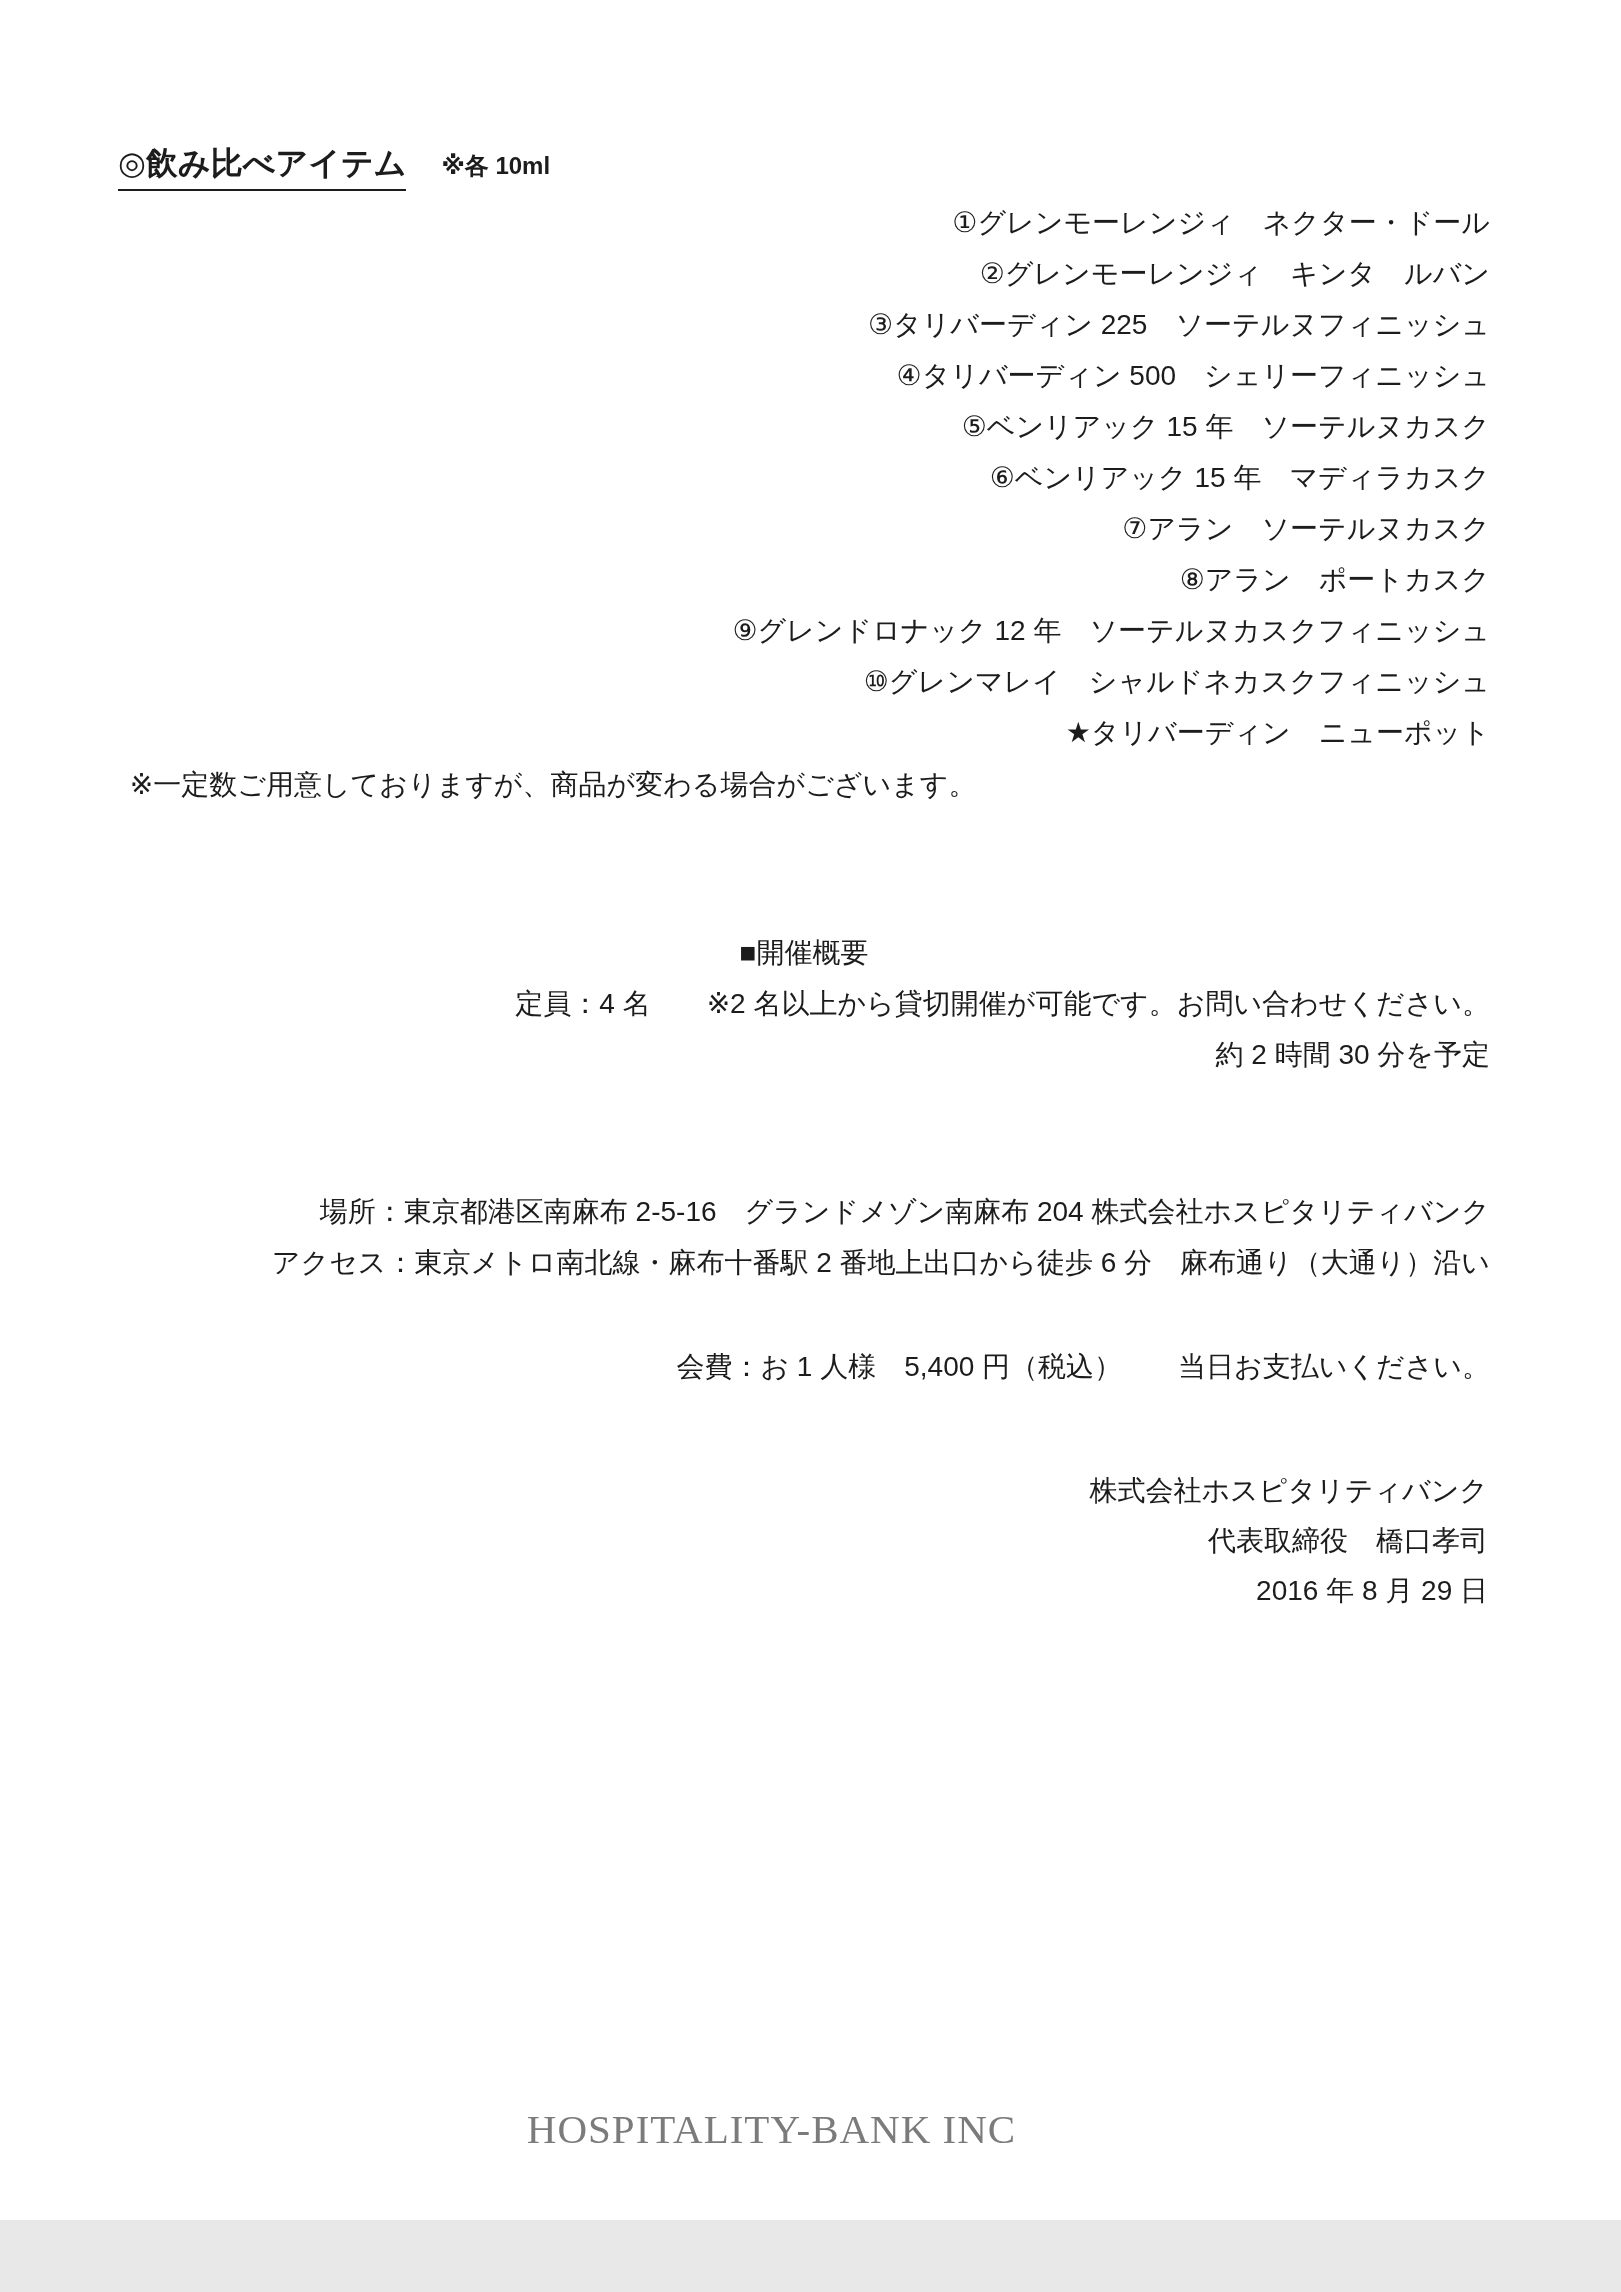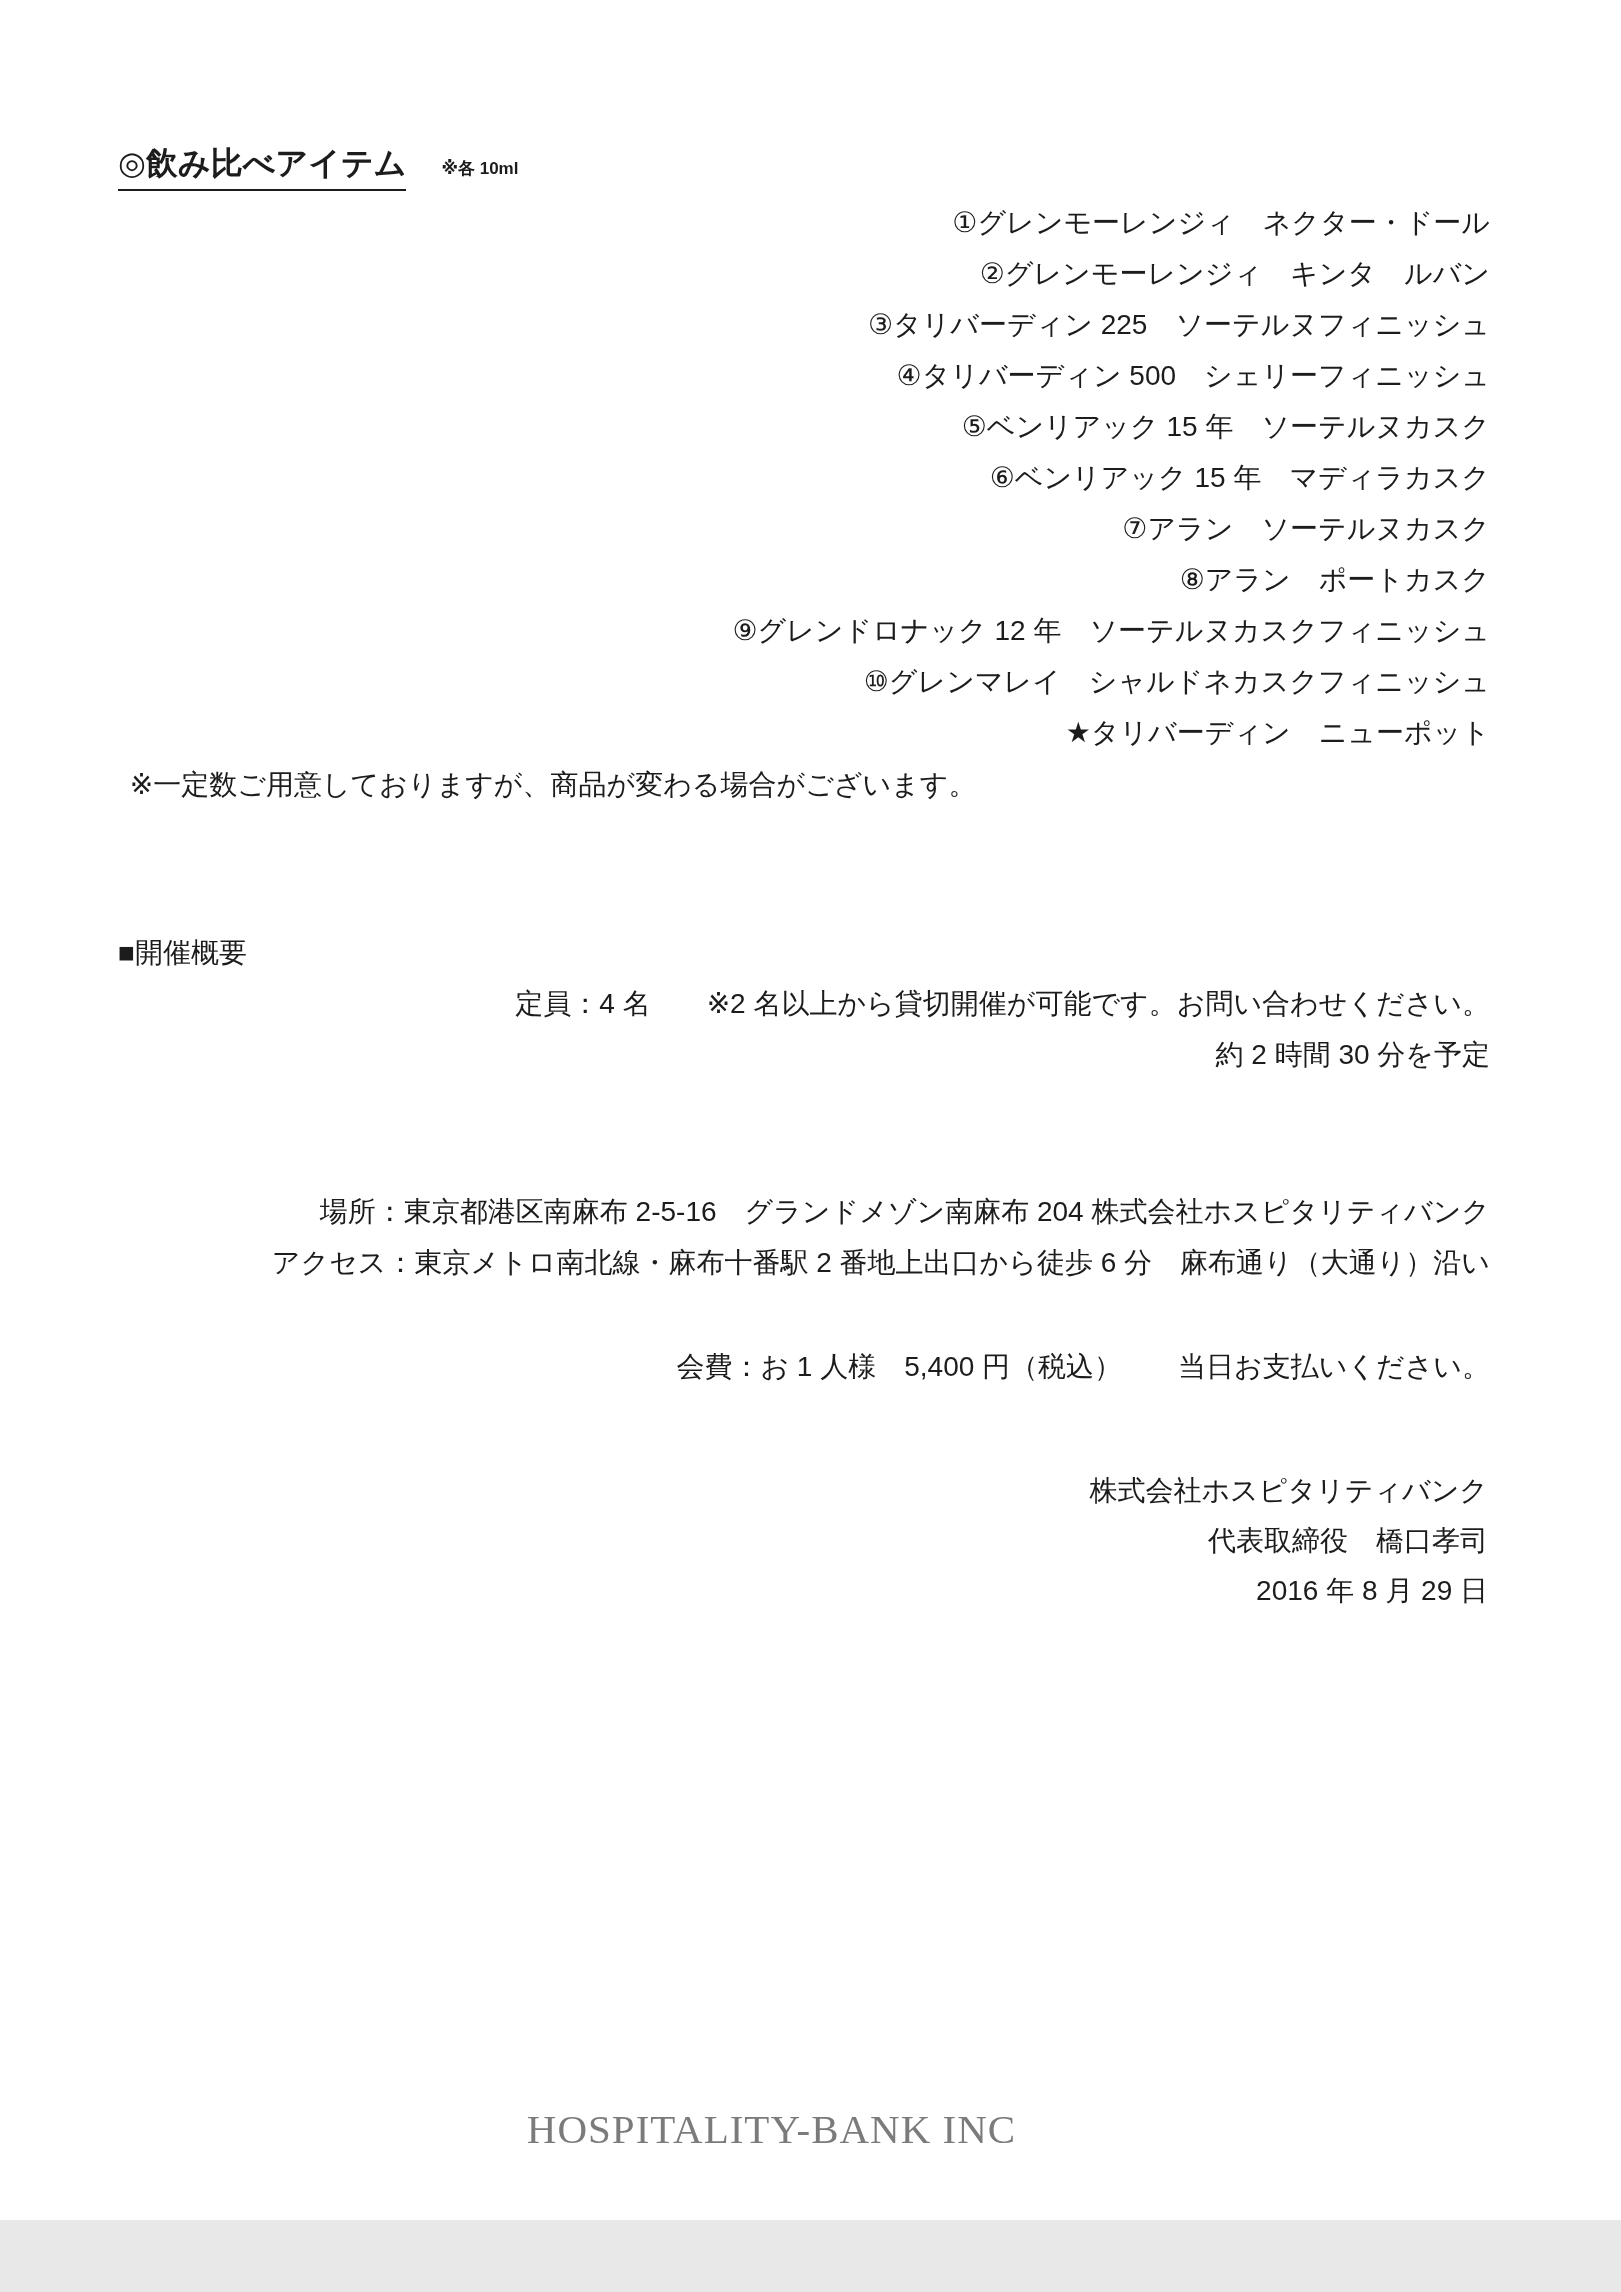--- a/index.html
+++ b/index.html
@@ -17,26 +17,26 @@
     left:118px;top:142px;width:1372px;
   }
   .line{font-size:28px;line-height:51px;white-space:pre;text-align:right;}
   
   .title-line{margin:0 0 5.9px 0;display:flex;align-items:baseline;}
   .doc-title{
     font-size:32px;font-weight:bold;
     border-bottom:2.9px solid #1c1c1c;
     padding-bottom:2.9px;
   }
-  .title-note{font-size:17px;margin-left:35px;}
+  .title-note{font-size:24px;margin-left:35px;}
   .item-list{list-style:none;margin:0;padding:0;}
   .disclaimer{font-size:28px;line-height:45px;margin:3.9px 0 0 11.8px;white-space:pre;}
   
   .overview{margin-top:120px;}
-  .overview-heading{font-size:28px;font-weight:normal;margin:0;line-height:51px;}
+  .overview-heading{font-size:28px;font-weight:normal;margin:0;line-height:51px;text-align:center;}
   .indented{padding-left:52px;}
   .gap-location{margin-top:106px;}
   .gap-fee{margin-top:53px;}
   
   .signature{margin-top:74px;text-align:right;padding-right:2px;}
   .signature .line{line-height:50px;}
   
   .footer{
     position:absolute;
     left:0;right:0;top:2105px;

